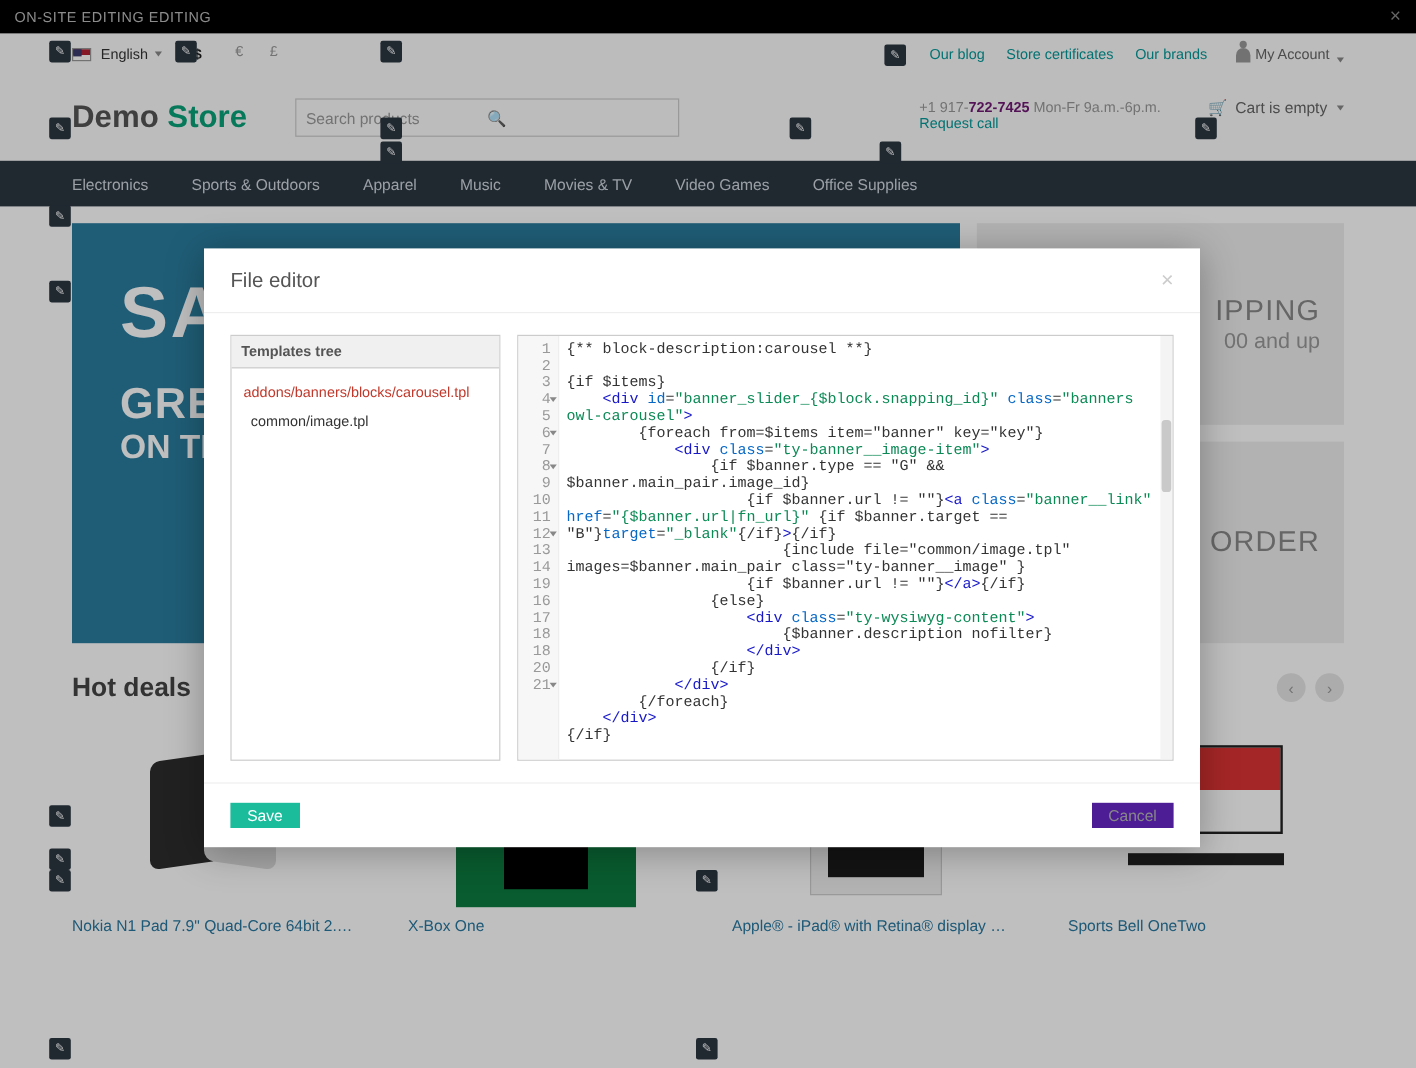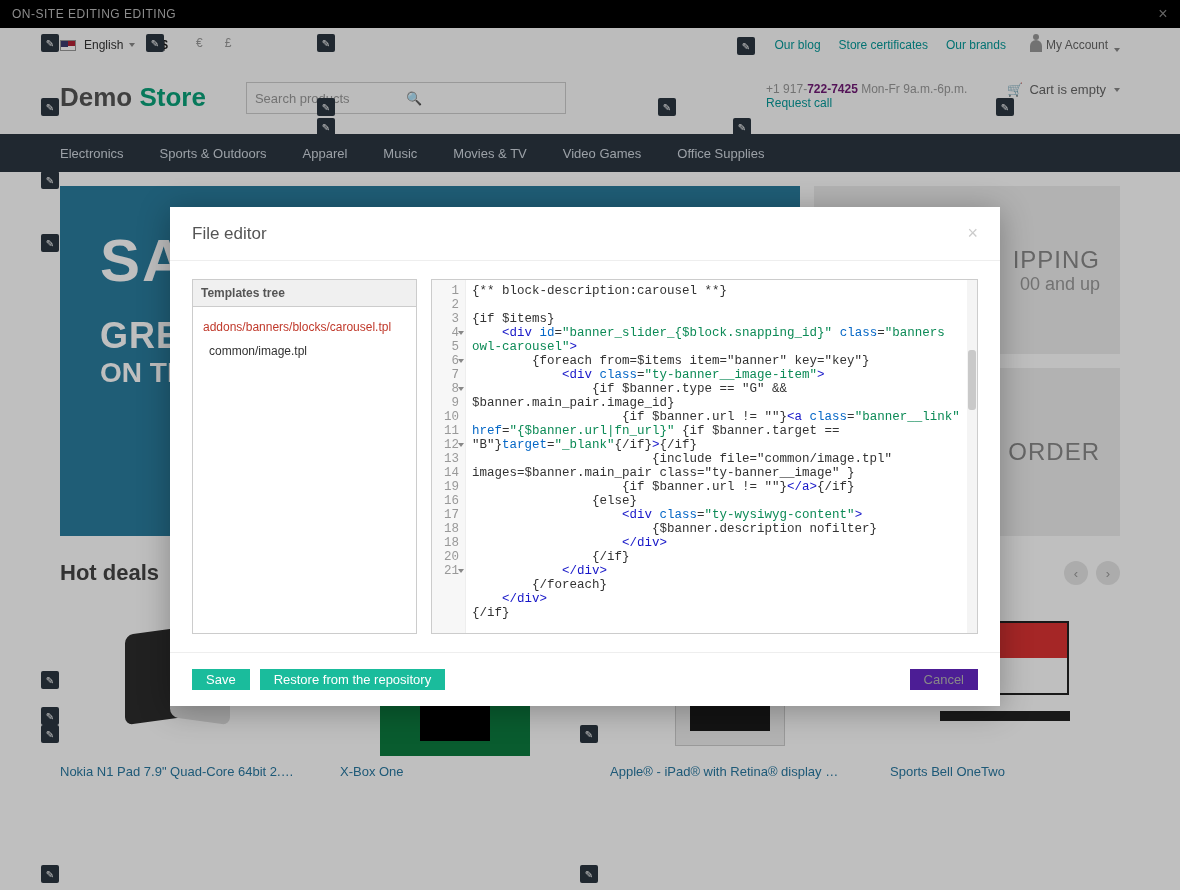--- a/index.html
+++ b/index.html
@@ -269,16 +269,15 @@
           <div>18</div>
           <div>20</div>
           <div class="fold">21</div>
         </div>
       <div class="code" id="code"><div>{** block-description:carousel **}</div><div>&nbsp;</div><div>{if $items}</div><div>    <span class="tag">&lt;div</span> <span class="attr">id</span>=<span class="str">"banner_slider_{$block.snapping_id}"</span> <span class="attr">class</span>=<span class="str">"banners owl-carousel"</span><span class="tag">&gt;</span></div><div>        {foreach from=$items item="banner" key="key"}</div><div>            <span class="tag">&lt;div</span> <span class="attr">class</span>=<span class="str">"ty-banner__image-item"</span><span class="tag">&gt;</span></div><div>                {if $banner.type == "G" &amp;&amp; $banner.main_pair.image_id}</div><div>                    {if $banner.url != ""}<span class="tag">&lt;a</span> <span class="attr">class</span>=<span class="str">"banner__link"</span> <span class="attr">href</span>=<span class="str">"{$banner.url|fn_url}"</span> {if $banner.target == "B"}<span class="attr">target</span>=<span class="str">"_blank"</span>{/if}<span class="tag">&gt;</span>{/if}</div><div>                        {include file="common/image.tpl" images=$banner.main_pair class="ty-banner__image" }</div><div>                    {if $banner.url != ""}<span class="tag">&lt;/a&gt;</span>{/if}</div><div>                {else}</div><div>                    <span class="tag">&lt;div</span> <span class="attr">class</span>=<span class="str">"ty-wysiwyg-content"</span><span class="tag">&gt;</span></div><div>                        {$banner.description nofilter}</div><div>                    <span class="tag">&lt;/div&gt;</span></div><div>                {/if}</div><div>            <span class="tag">&lt;/div&gt;</span></div><div>        {/foreach}</div><div>    <span class="tag">&lt;/div&gt;</span></div><div>{/if}</div><div>&nbsp;</div></div>
       <div class="scroll-ind"></div>
     </div>
   </div>
   <div class="dialog-foot">
     <button class="btn btn-save">Save</button>
-    <button class="btn btn-restore">Restore from the repository</button>
     <button class="btn btn-cancel">Cancel</button>
   </div>
 </div>
 
 </body></html>

